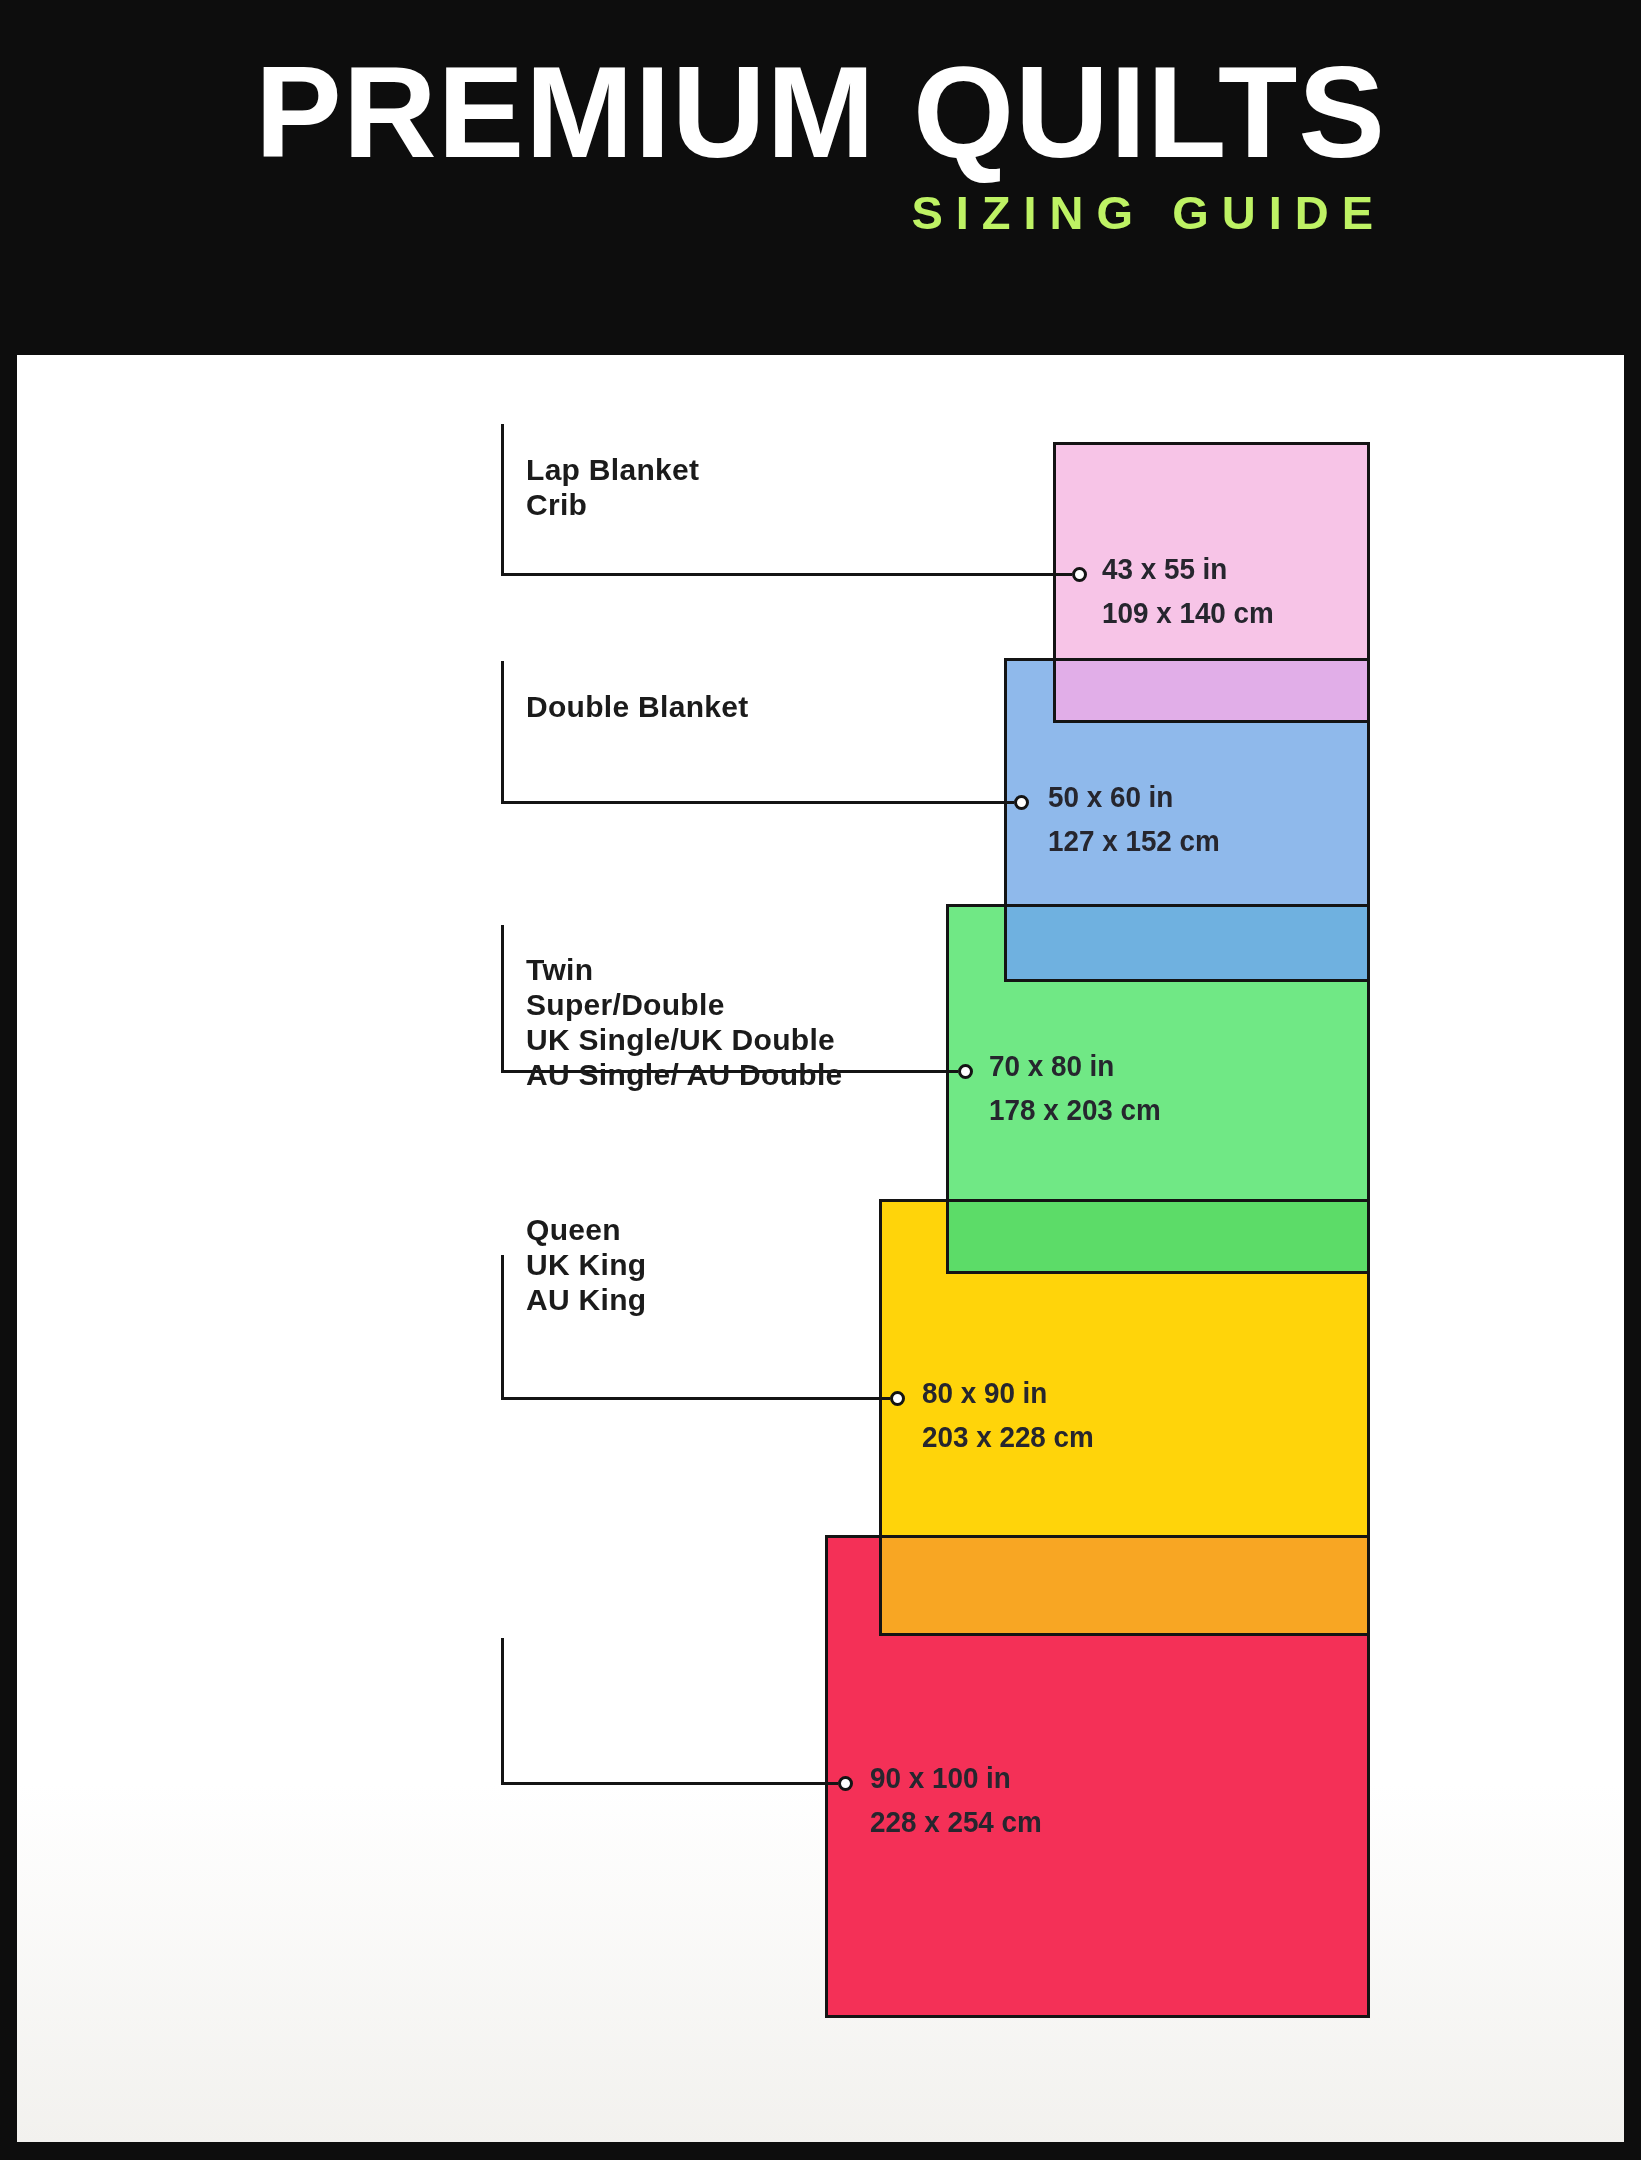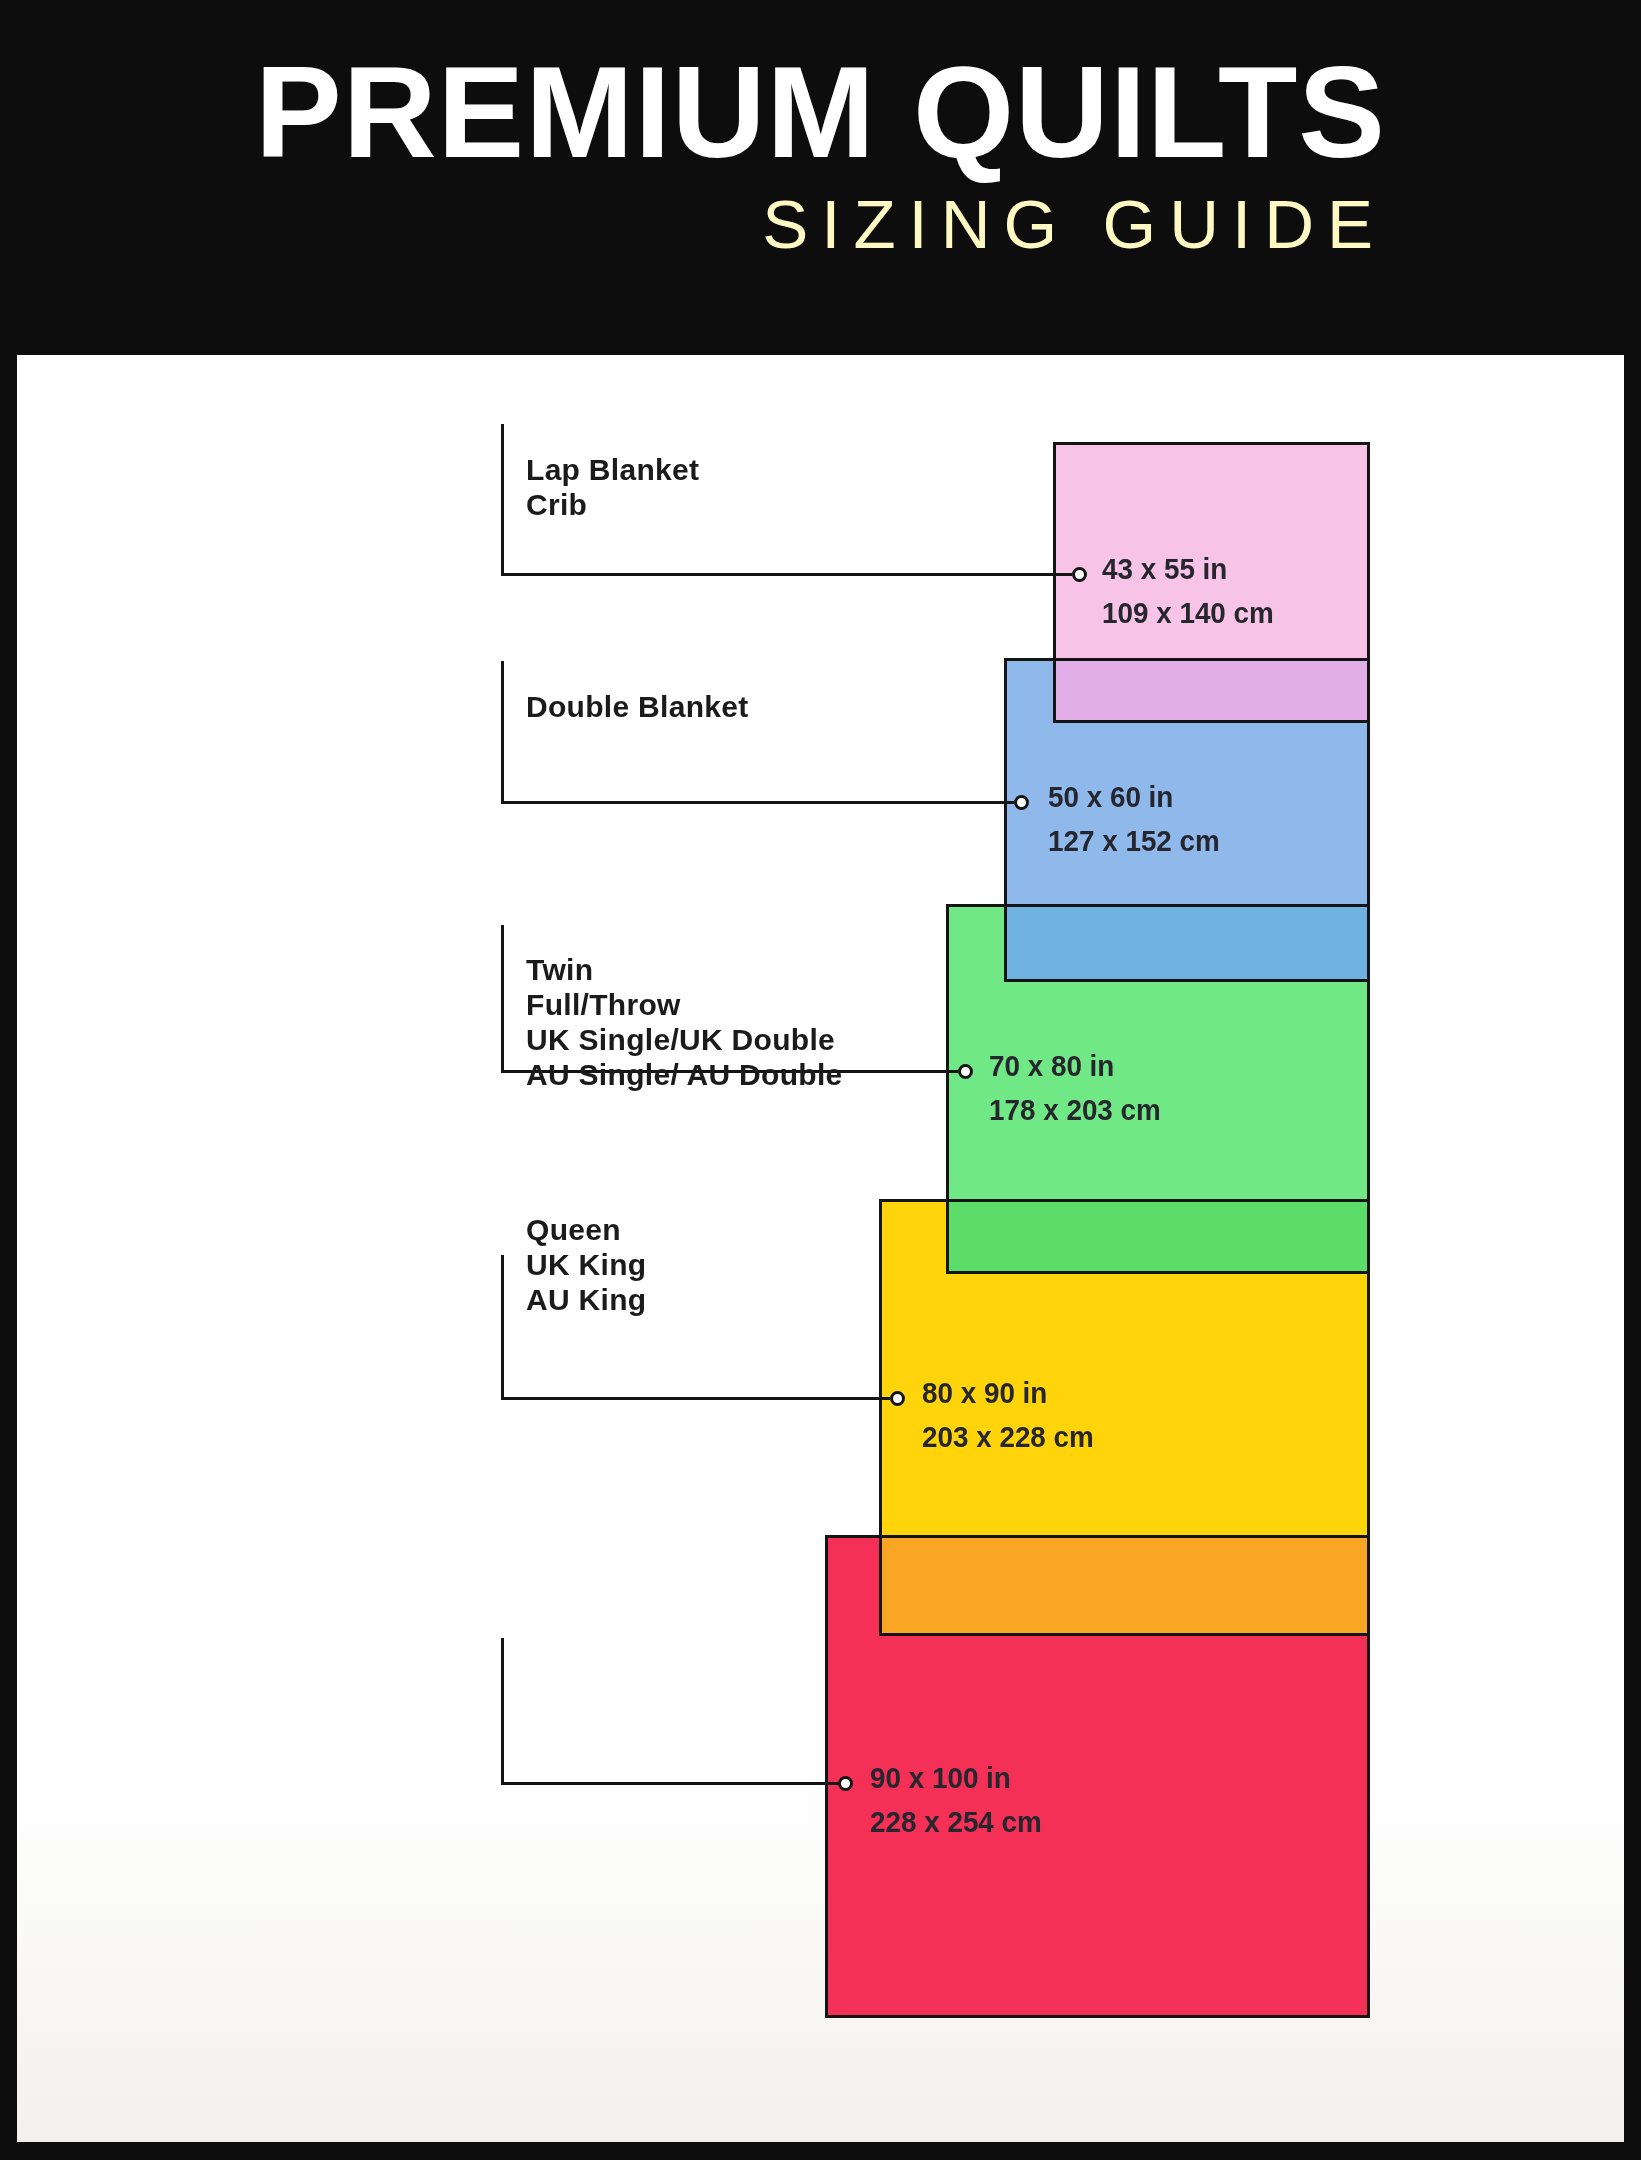--- a/index.html
+++ b/index.html
@@ -11,21 +11,21 @@
     overflow:hidden;
   }
   
   .header { position:absolute; left:0; top:0; width:100%; height:355px; background:#0d0d0d; }
   .header-inner { position:absolute; left:50%; transform:translateX(-50%); top:44px; text-align:right; white-space:nowrap; }
   .title {
     font-size:130px; font-weight:900; color:#ffffff;
     line-height:1.05; letter-spacing:1px;
   }
   .subtitle {
-    font-size:69px; font-weight:400; color:#fef9c3;
+    font-size:47px; font-weight:700; color:#bef264;
     letter-spacing:13px; line-height:1.1; margin-top:6px;
   }
   
   .panel {
     position:absolute; left:17px; top:355px; width:1607px; height:1787px;
     background:linear-gradient(180deg,#ffffff 0%,#ffffff 80%,#f2f1ee 100%);
   }
   
   .rect, .strip { position:absolute; box-sizing:border-box; border:3px solid #141414; }
   .z1{z-index:1}.z2{z-index:2}.z3{z-index:3}.z4{z-index:4}.z5{z-index:5}.z6{z-index:6}
@@ -91,21 +91,21 @@
   <div class="vline" style="left:501px; top:661px; height:143px;"></div>
   <div class="hline" style="left:501px; top:801px; width:513px;"></div>
   <div class="dot" style="left:1014px; top:795px;"></div>
   <div class="dims" style="left:1048px; top:775px;">
     <div>50 x 60 in</div>
     <div>127 x 152 cm</div>
   </div>
 
   <div class="label" style="left:526px; top:908px;">
     <div>Twin</div>
-    <div>Full/Throw</div>
+    <div>Super/Double</div>
     <div>UK Single/UK Double</div>
     <div>AU Single/ AU Double</div>
   </div>
   <div class="vline" style="left:501px; top:925px; height:148px;"></div>
   <div class="hline" style="left:501px; top:1070px; width:457px;"></div>
   <div class="dot" style="left:958px; top:1064px;"></div>
   <div class="dims" style="left:989px; top:1044px;">
     <div>70 x 80 in</div>
     <div>178 x 203 cm</div>
   </div>

